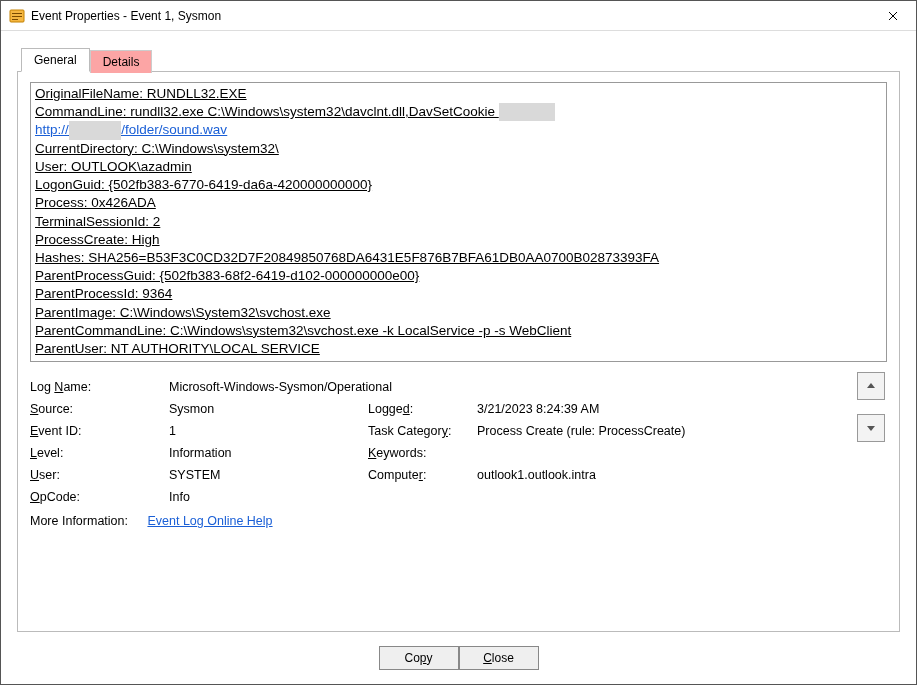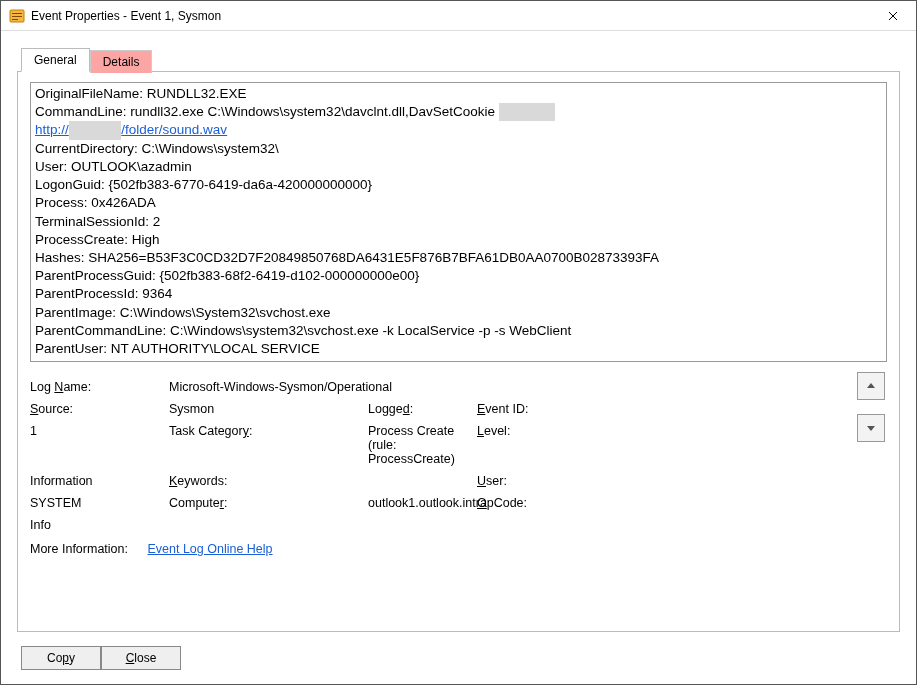--- a/index.html
+++ b/index.html
@@ -79,20 +79,21 @@
     flex: 1;
     display: flex;
     flex-direction: column;
     padding: 10px 12px 10px 12px;
     position: relative;
   }
   .detail-box-wrap {
     display: flex;
     align-items: flex-end;
     gap: 18px;
+    text-decoration: underline;
   }
   .detail-box {
     flex: 1;
     height: 280px;
     border: 1px solid #999;
     background: #fff;
     overflow-y: scroll;
     padding: 2px 4px;
     font-size: 13.5px;
     line-height: 1.35;
@@ -144,21 +145,21 @@
     font-size: 12.5px;
     width: calc(100% - 50px);
   }
   .more-info-row a {
     color: #1a5fd6;
     text-decoration: underline;
     margin-left: 16px;
   }
   .bottom-bar {
     display: flex;
-    justify-content: flex-start;
+    justify-content: center;
     padding: 0 4px;
     margin-top: 14px;
   }
   .btn {
     min-width: 80px;
     height: 24px;
     border: 1px solid #888;
     background: #efefef;
     font-size: 12px;
     display: flex; align-items: center; justify-content: center;
@@ -236,20 +237,21 @@
         </div>
       </div>
 
       <div class="info-grid">
         <div class="lbl"><span>Log&nbsp;<span class="ul">N</span>ame:</span></div>
         <div style="grid-column: span 3;">Microsoft-Windows-Sysmon/Operational</div>
 
         <div class="lbl"><span class="ul">S</span>ource:</div>
         <div>Sysmon</div>
         <div class="lbl">Logge<span class="ul">d</span>:</div>
+        <div>3/21/2023 8:24:39 AM</div>
 
         <div class="lbl"><span class="ul">E</span>vent ID:</div>
         <div>1</div>
         <div class="lbl">Task Categor<span class="ul">y</span>:</div>
         <div>Process Create (rule: ProcessCreate)</div>
 
         <div class="lbl"><span class="ul">L</span>evel:</div>
         <div>Information</div>
         <div class="lbl"><span class="ul">K</span>eywords:</div>
         <div></div>

